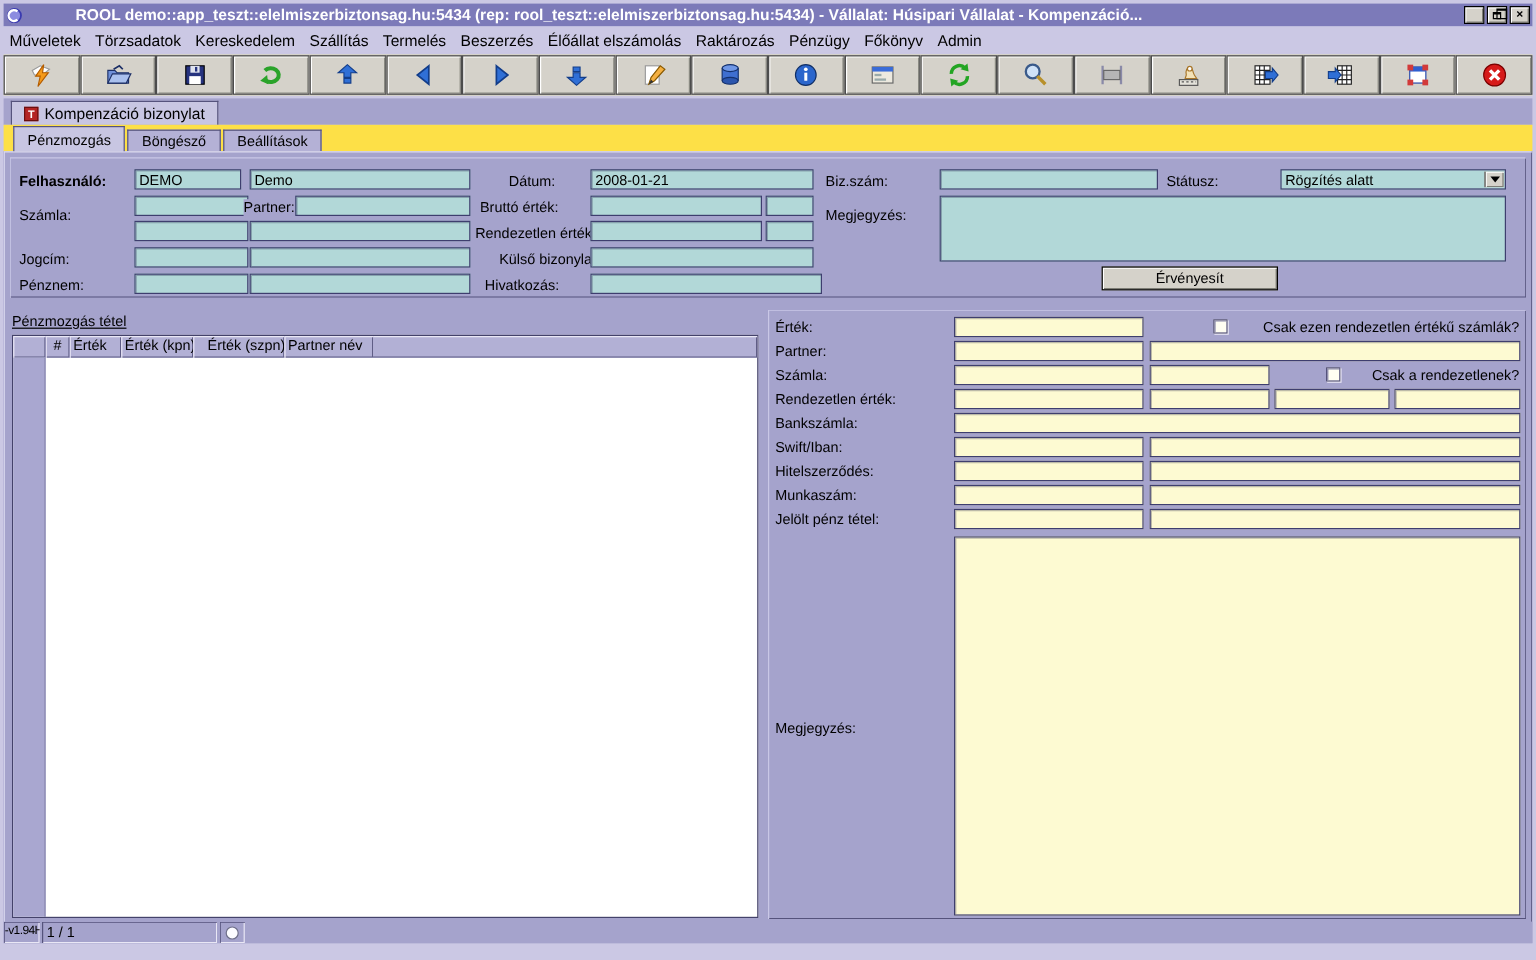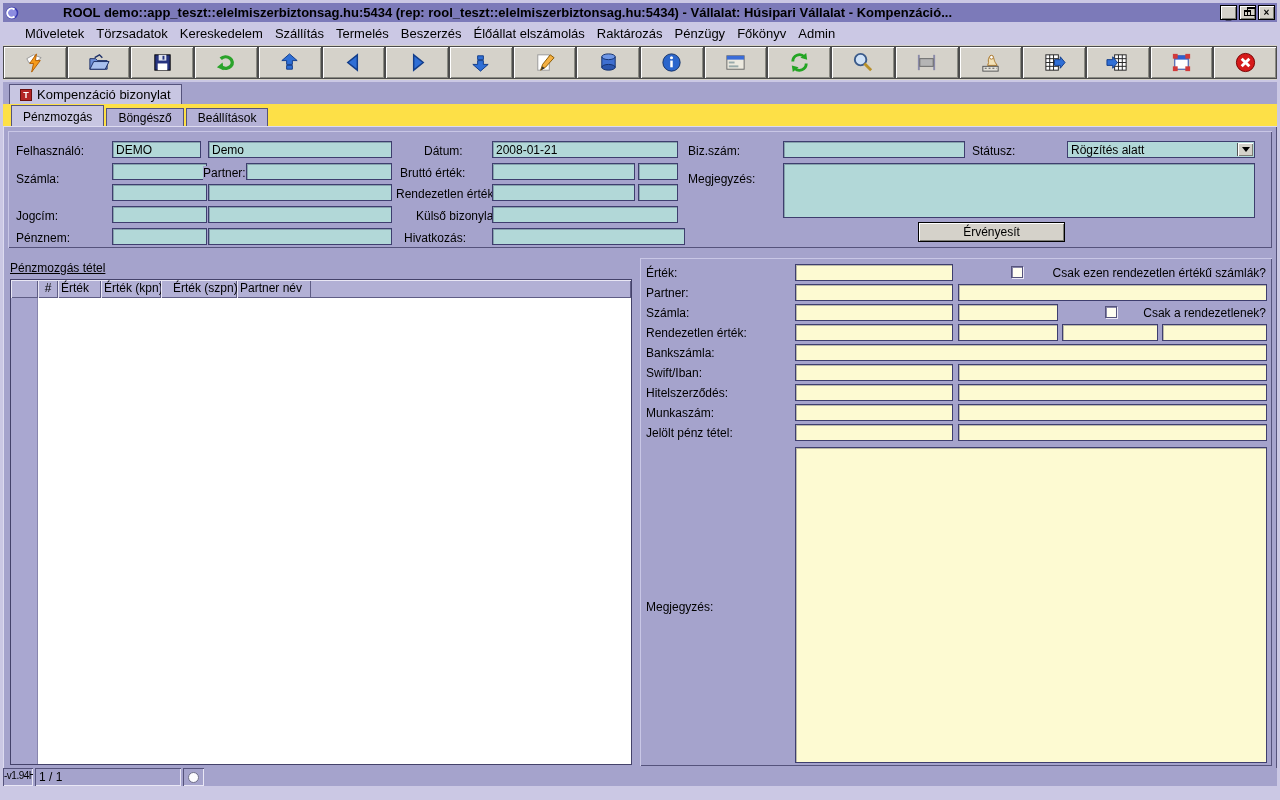--- a/index.html
+++ b/index.html
@@ -2,34 +2,34 @@
 <html><head>
 <meta charset="utf-8">
 <style>
   * { margin:0; padding:0; box-sizing:border-box; }
   html,body { width:1280px; height:800px; overflow:hidden; }
   body { background:#cbc8e4; position:relative; font-family:"Liberation Sans", sans-serif; color:#000; }
 
   
   .titlebar { position:absolute; left:3px; top:3px; right:3px; height:19px;
     background:#7c7ab9; display:flex; align-items:center; padding:0 2px; }
-  .title-text { color:#000000; font-size:13px; font-weight:bold; white-space:nowrap;
+  .title-text { color:#ffffff; font-size:13px; font-weight:bold; white-space:nowrap;
     overflow:hidden; flex:1; margin-left:4px;padding-left:40px; }
   .wb { width:17px; height:15px; background:#d5d2ca; border:1px solid #000;
     box-shadow: inset 1px 1px 0 #ffffff, inset -1px -1px 0 #7e7e76;
     display:flex; align-items:center; justify-content:center;
     font-size:10px; font-weight:bold; margin-left:2px; line-height:1; }
   .wb-min span { transform:translateY(3px); }
   .restore-glyph { width:7px; height:6px; border:1px solid #000; border-top-width:2px;
     background:#d5d2ca; position:relative; }
   .restore-glyph:before { content:""; position:absolute; left:2px; top:-5px; width:7px; height:6px;
     border:1px solid #000; border-top-width:2px; }
 
   
-  .menubar { position:absolute; left:17px; top:22px; right:3px; height:22px;
+  .menubar { position:absolute; left:0; top:22px; right:3px; height:22px;
     background:#cbc8e4; display:flex; align-items:center; padding-left:2px; }
   .menu-item { font-size:13px; padding:2px 6px; white-space:nowrap; cursor:default; }
 
   
   .toolbar { position:absolute; left:3px; top:45px; right:3px; height:35px;
     background:#d5d2ca; display:flex; align-items:stretch; }
   .tbtn { flex:1; margin:1px 0; border:1px solid #4c4c4c;
     box-shadow: inset 1px 1px 0 #ffffff, inset -1px -1px 0 #8a8a82;
     background:#d5d2ca; display:flex; align-items:center; justify-content:center; }
   .tbtn svg { width:23px; height:23px; }
@@ -285,21 +285,21 @@
 </div>
 <div class="subtab-row">
   <div class="stab active">Pénzmozgás</div>
   <div class="stab">Böngésző</div>
   <div class="stab">Beállítások</div>
 </div>
 
 <div class="mpanel"></div>
 <div class="upanel"></div>
 
-<div class="lbl" style="left:16px; top:144px;">Felhasználó:</div>
+<div class="lbl" style="left:16px; top:144px;font-weight:bold;">Felhasználó:</div>
 <div class="lbl" style="left:16px; top:172px;">Számla:</div>
 <div class="lbl" style="left:16px; top:209px;">Jogcím:</div>
 <div class="lbl" style="left:16px; top:231px;">Pénznem:</div>
 
 <input class="f" style="left: 112px; top: 141px; width: 89px;" value="DEMO">
 <input class="f" style="left: 208px; top: 141px; width: 184px;" value="Demo">
 <input class="f" style="left: 112px; top: 163px; width: 95px;">
 <div class="lbl" style="left:203px; top:166px; width:42px; text-align:right; background:#a5a3cc;">Partner:</div>
 <input class="f" style="left: 246px; top: 163px; width: 146px;">
 <input class="f" style="left: 112px; top: 184px; width: 95px;">

